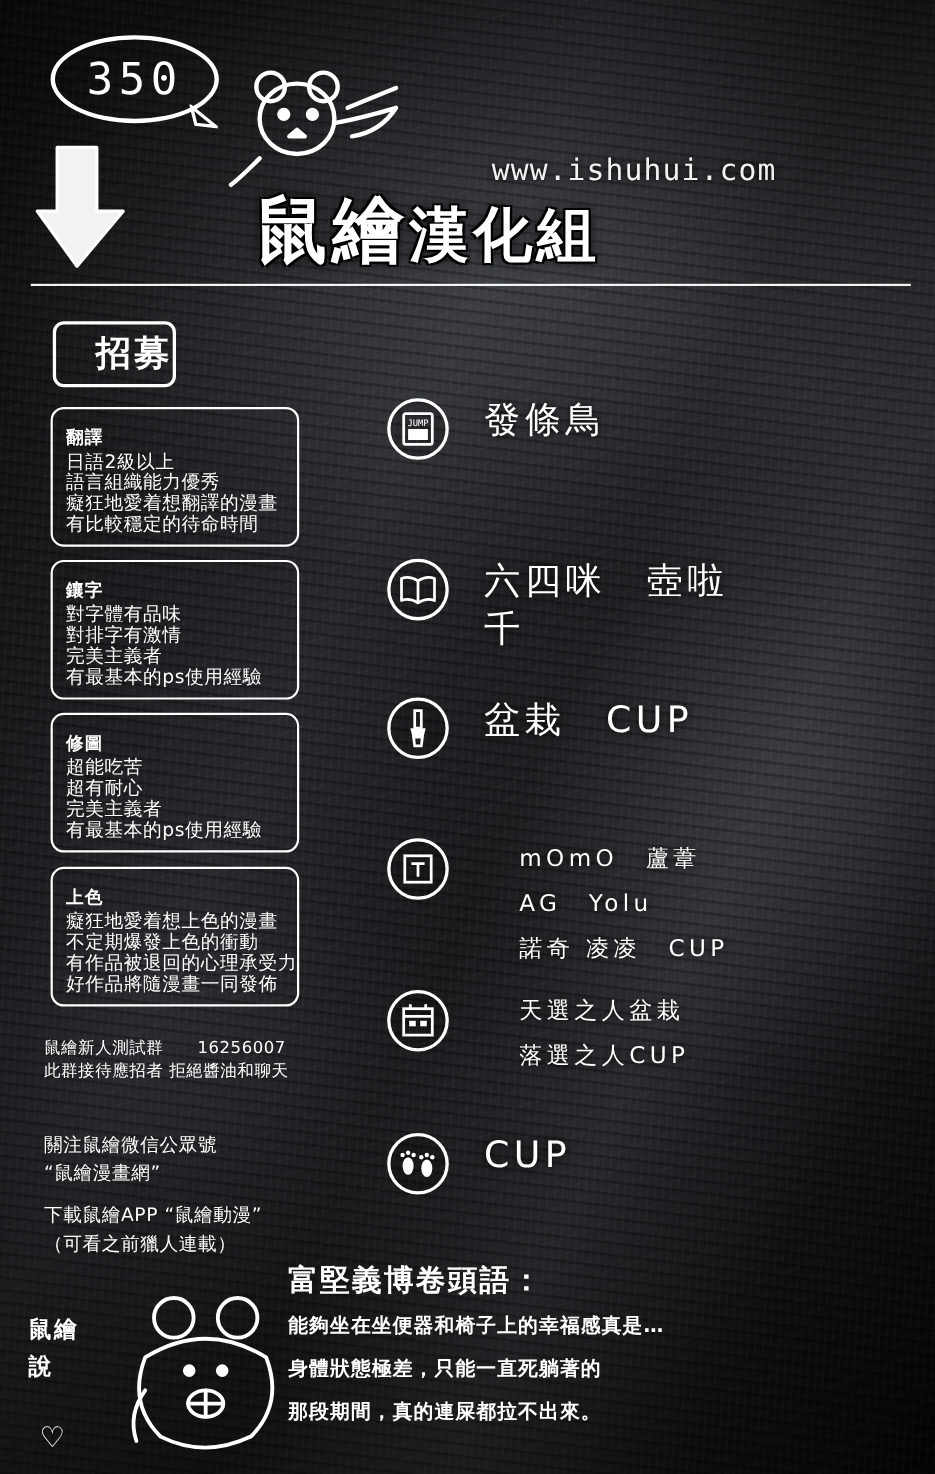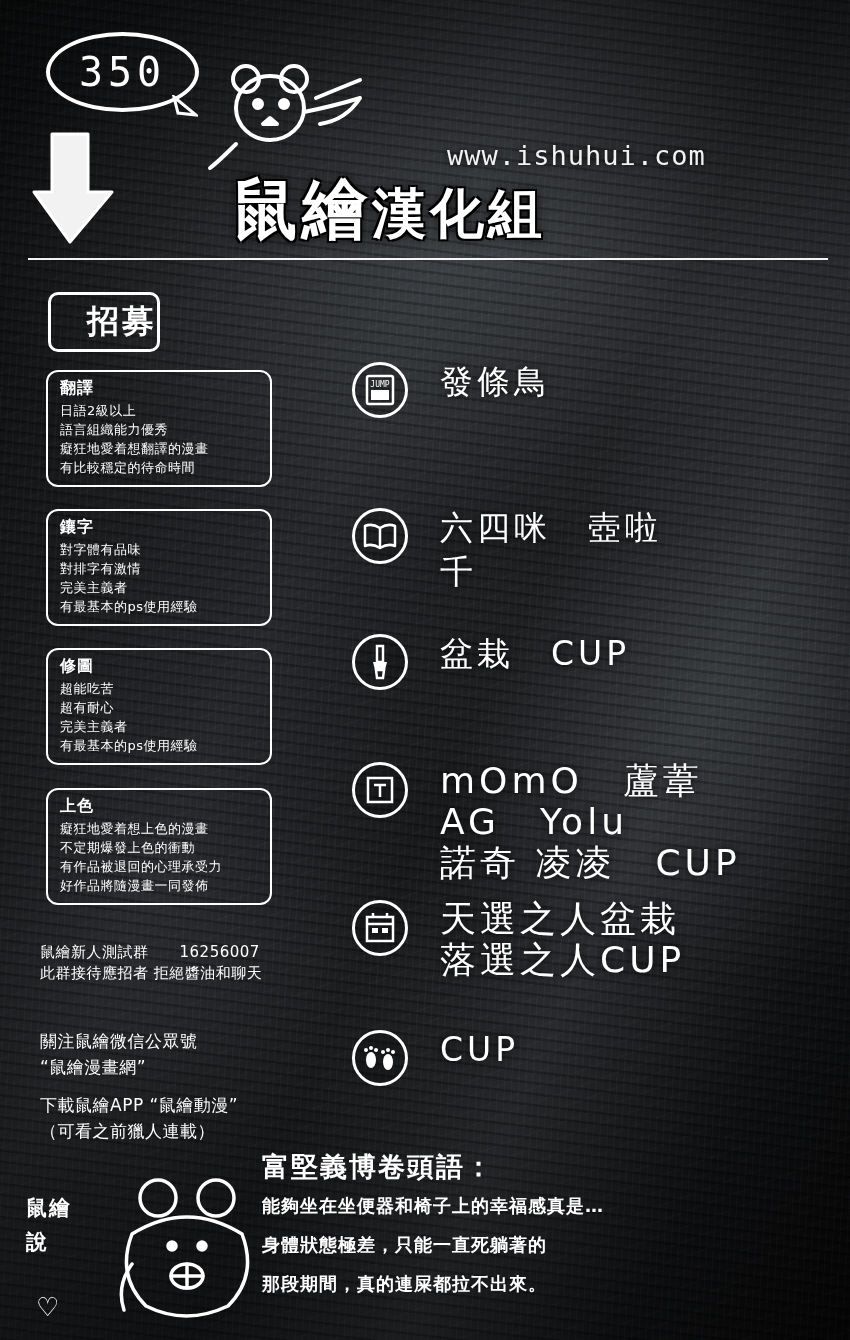--- a/index.html
+++ b/index.html
@@ -100,29 +100,29 @@
     border-radius: 10px;
     display: flex; align-items: center; justify-content: flex-end;
     font-size: 32px; font-weight: bold;
     letter-spacing: 3px;
   }
   .role-box {
     left: 46px;
     width: 226px;
     border: 2px solid #fff;
     border-radius: 12px;
-    padding: 6px 10px 8px 12px;
+    padding: 16px 10px 8px 12px;
     box-sizing: border-box;
   }
   .role-title {
     font-size: 16px; font-weight: bold; letter-spacing: 1px;
     margin-bottom: 2px;
   }
   .role-line {
-    font-size: 13px; line-height: 19px; letter-spacing: .5px;
+    font-size: 17px; line-height: 19px; letter-spacing: .5px;
     white-space: nowrap;
   }
   #role-0 { top: 370px; }
   #role-1 { top: 509px; }
   #role-2 { top: 648px; }
   #role-3 { top: 788px; }
 
   .note-block { left: 40px; width: 244px; text-align: left; }
   .note-line { font-size: 15px; line-height: 21px; letter-spacing: .5px; }
   .note-line.big { font-size: 17px; line-height: 26px; }
@@ -144,21 +144,21 @@
   }
   .staff-names {
     position: absolute; left: 88px; top: -2px;
     font-size: 33px;
     line-height: 44px;
     letter-spacing: 4px;
     white-space: pre;
     color: #fff;
     text-shadow: 0 0 8px rgba(0,0,0,.85);
   }
-  .staff-names.sm { font-size: 36px; line-height: 41px; }
+  .staff-names.sm { font-size: 21px; line-height: 41px; margin-left: 32px; }
   #staff-0 { top: 362px; }
   #staff-1 { top: 508px; }
   #staff-2 { top: 634px; }
   #staff-3 { top: 762px; }
   #staff-4 { top: 900px; }
   #staff-5 { top: 1030px; }
 
   
   .footer-label {
     left: 26px; top: 1191px;
@@ -166,21 +166,21 @@
     font-size: 21px;
     line-height: 34px;
     font-weight: bold;
     letter-spacing: 2px;
     text-align: left;
   }
   .footer-heart { left: 36px; top: 1292px; font-size: 26px; }
   .footer-mouse { left: 110px; top: 1168px; width: 155px; height: 160px; }
   .author-note { left: 262px; top: 1148px; width: 575px; }
   .author-note .an-title {
-    font-size: 27px; letter-spacing: 2px; line-height: 38px; font-weight: bold;
+    font-size: 27px; letter-spacing: 2px; line-height: 38px; font-weight: bold; font-family: Liberation Mono, monospace;
   }
   .author-note .an-line {
     font-size: 18px; letter-spacing: 1px; line-height: 39px; font-weight: bold;
   }
   svg { display: block; }
 </style>
 </head>
 <body>
 
 <div id="page">

